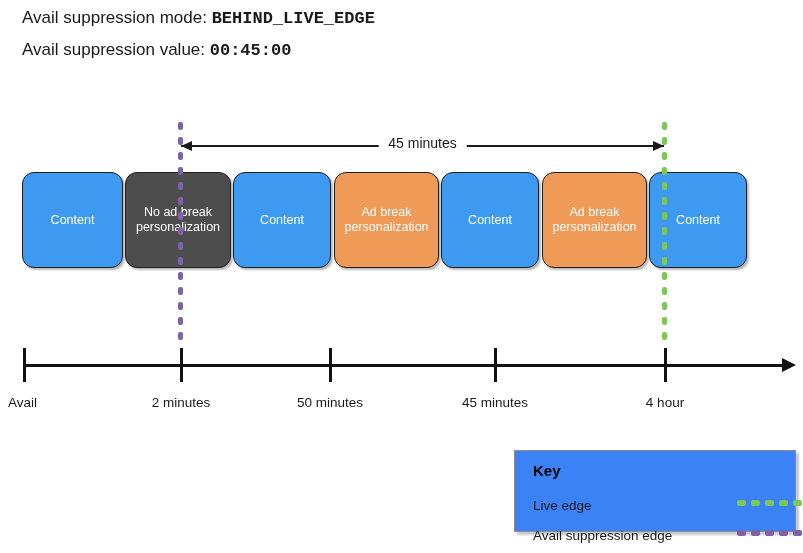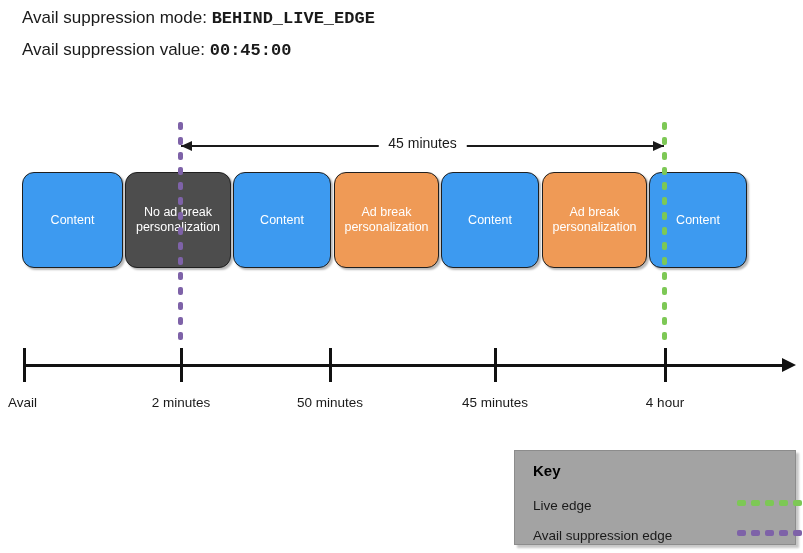--- a/index.html
+++ b/index.html
@@ -145,22 +145,22 @@
     transform: translateX(-50%);
   }
   .tick-label.first { transform: none; }
 
   
   .key-box {
     position: absolute;
     left: 514px;
     top: 450px;
     width: 282px;
-    height: 95px;
-    background: #a3a3a3;
+    height: 82px;
+    background: #3b82f6;
     border: 1.2px solid #8c8c8c;
     box-sizing: border-box;
     box-shadow: 2.5px 2.5px 2px rgba(0,0,0,0.22);
   }
   .key-title {
     position: absolute;
     left: 18px;
     top: 11px;
     font-size: 15px;
     font-weight: bold;

